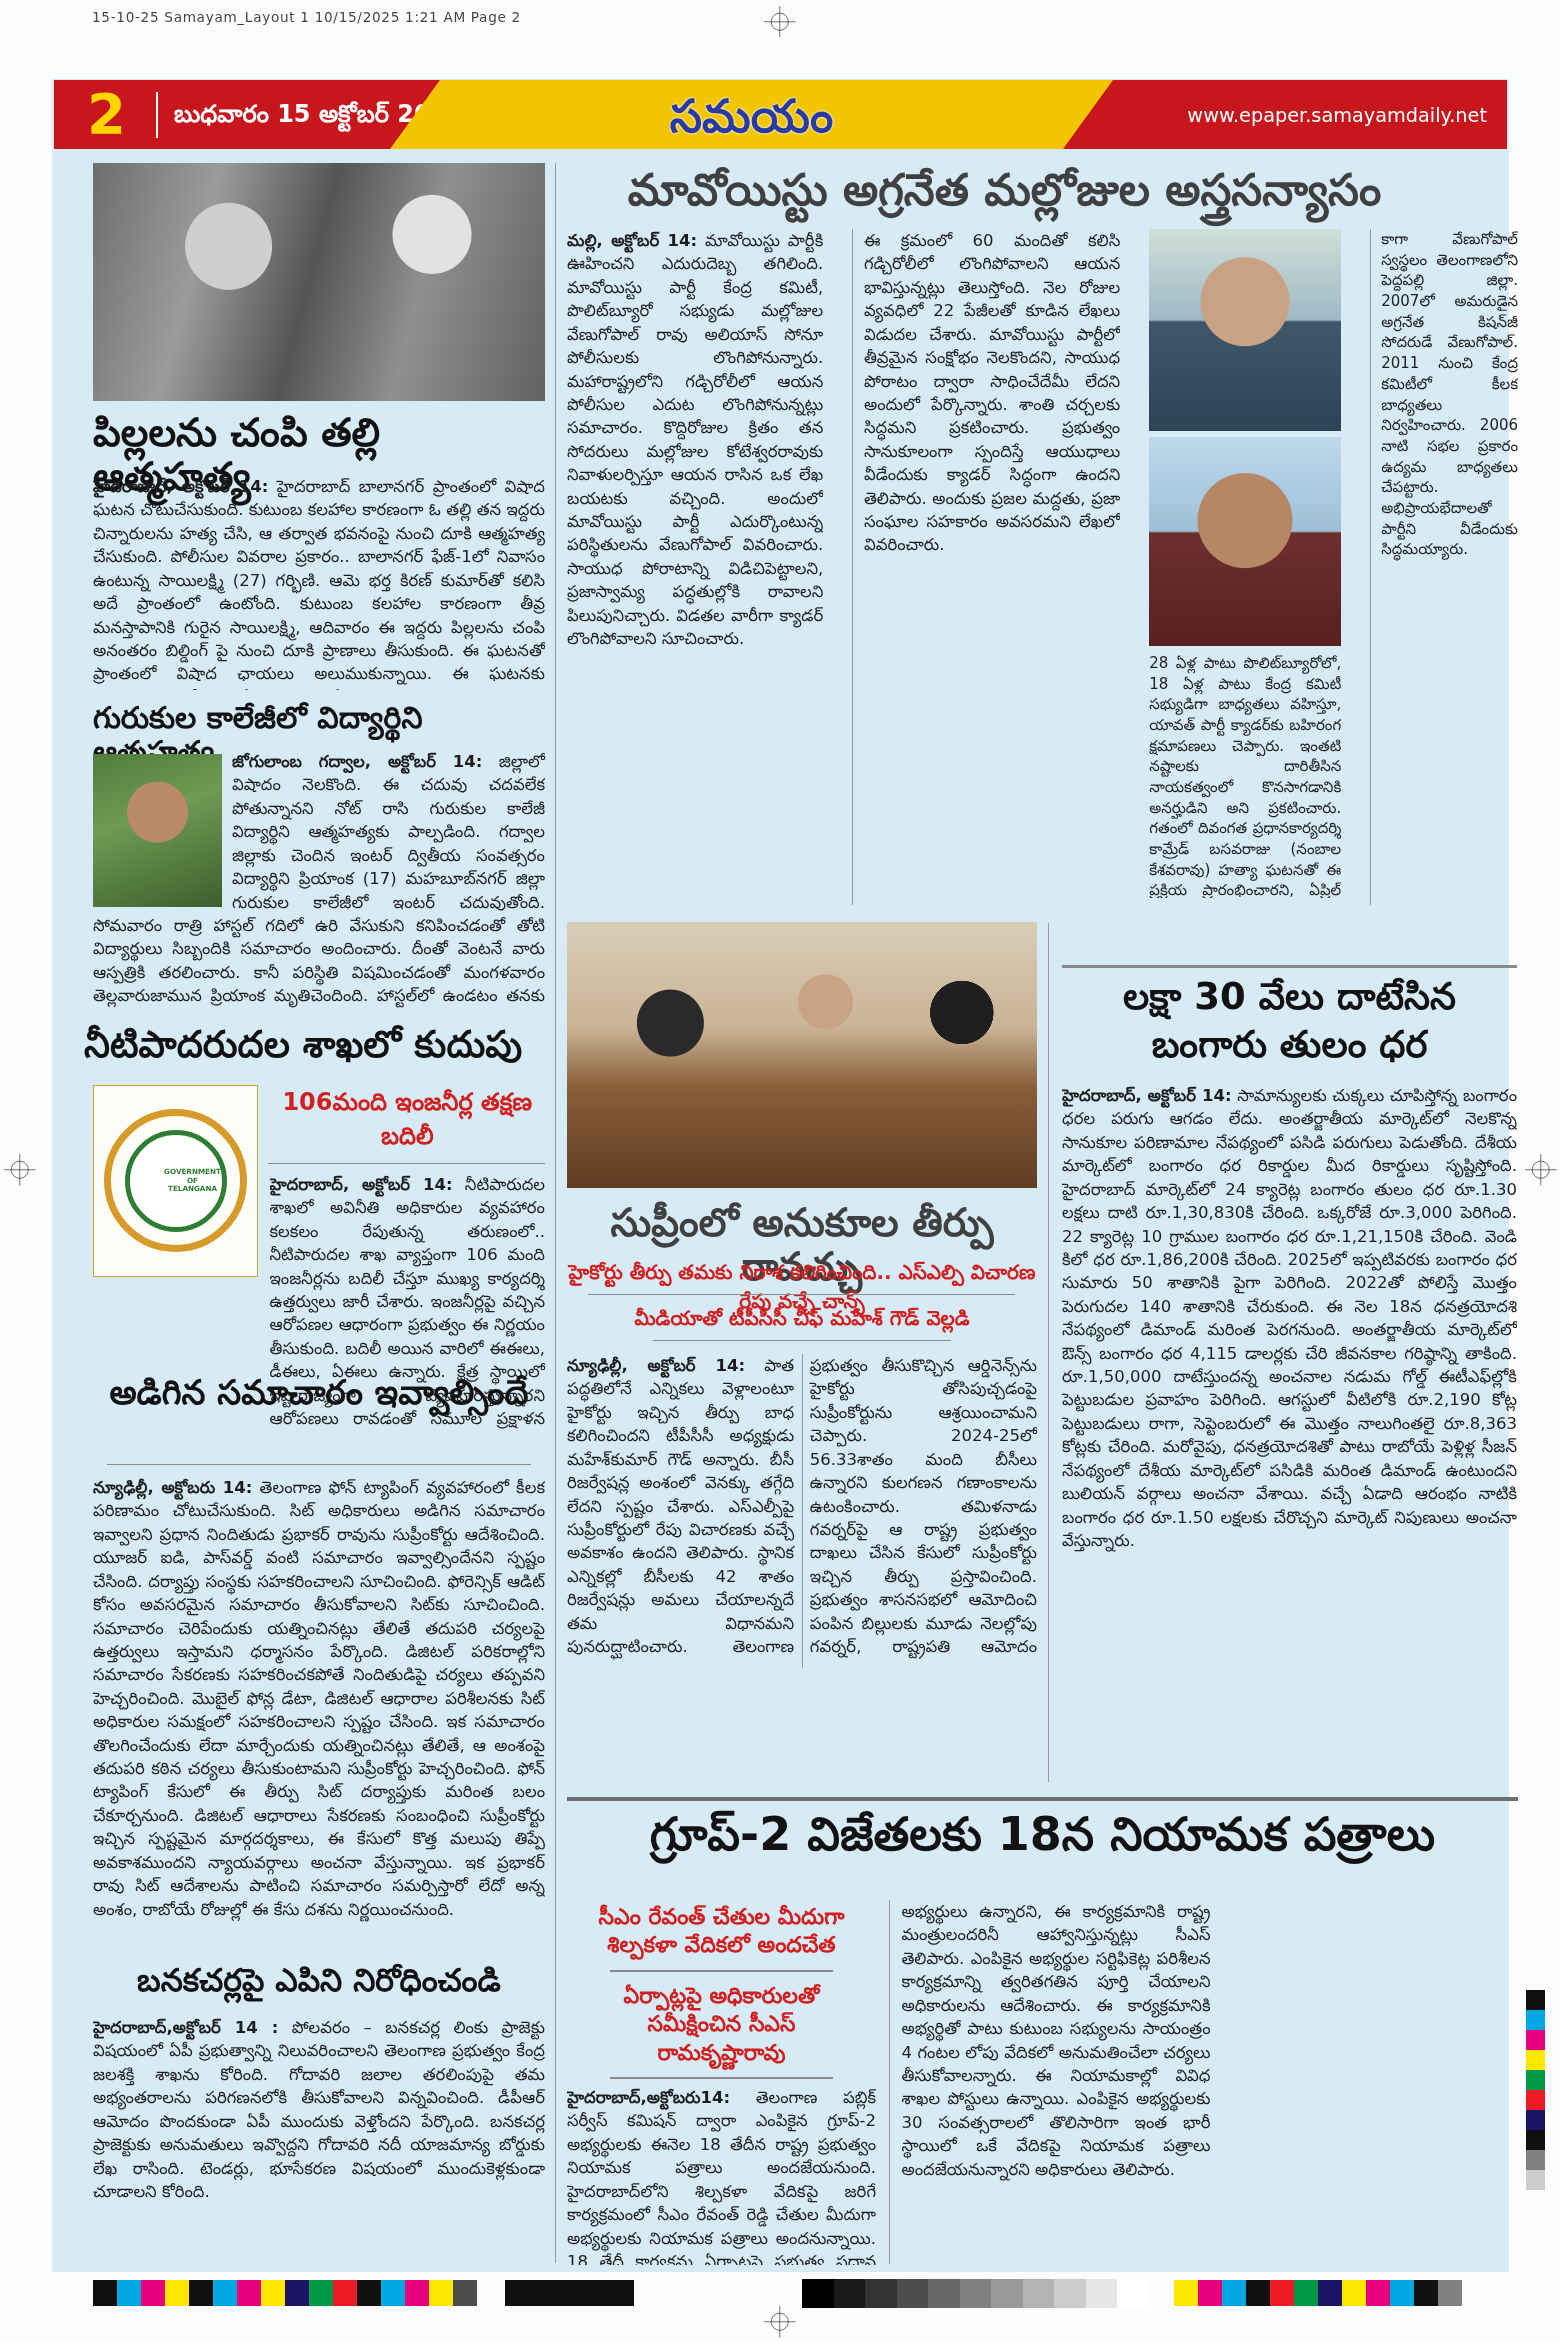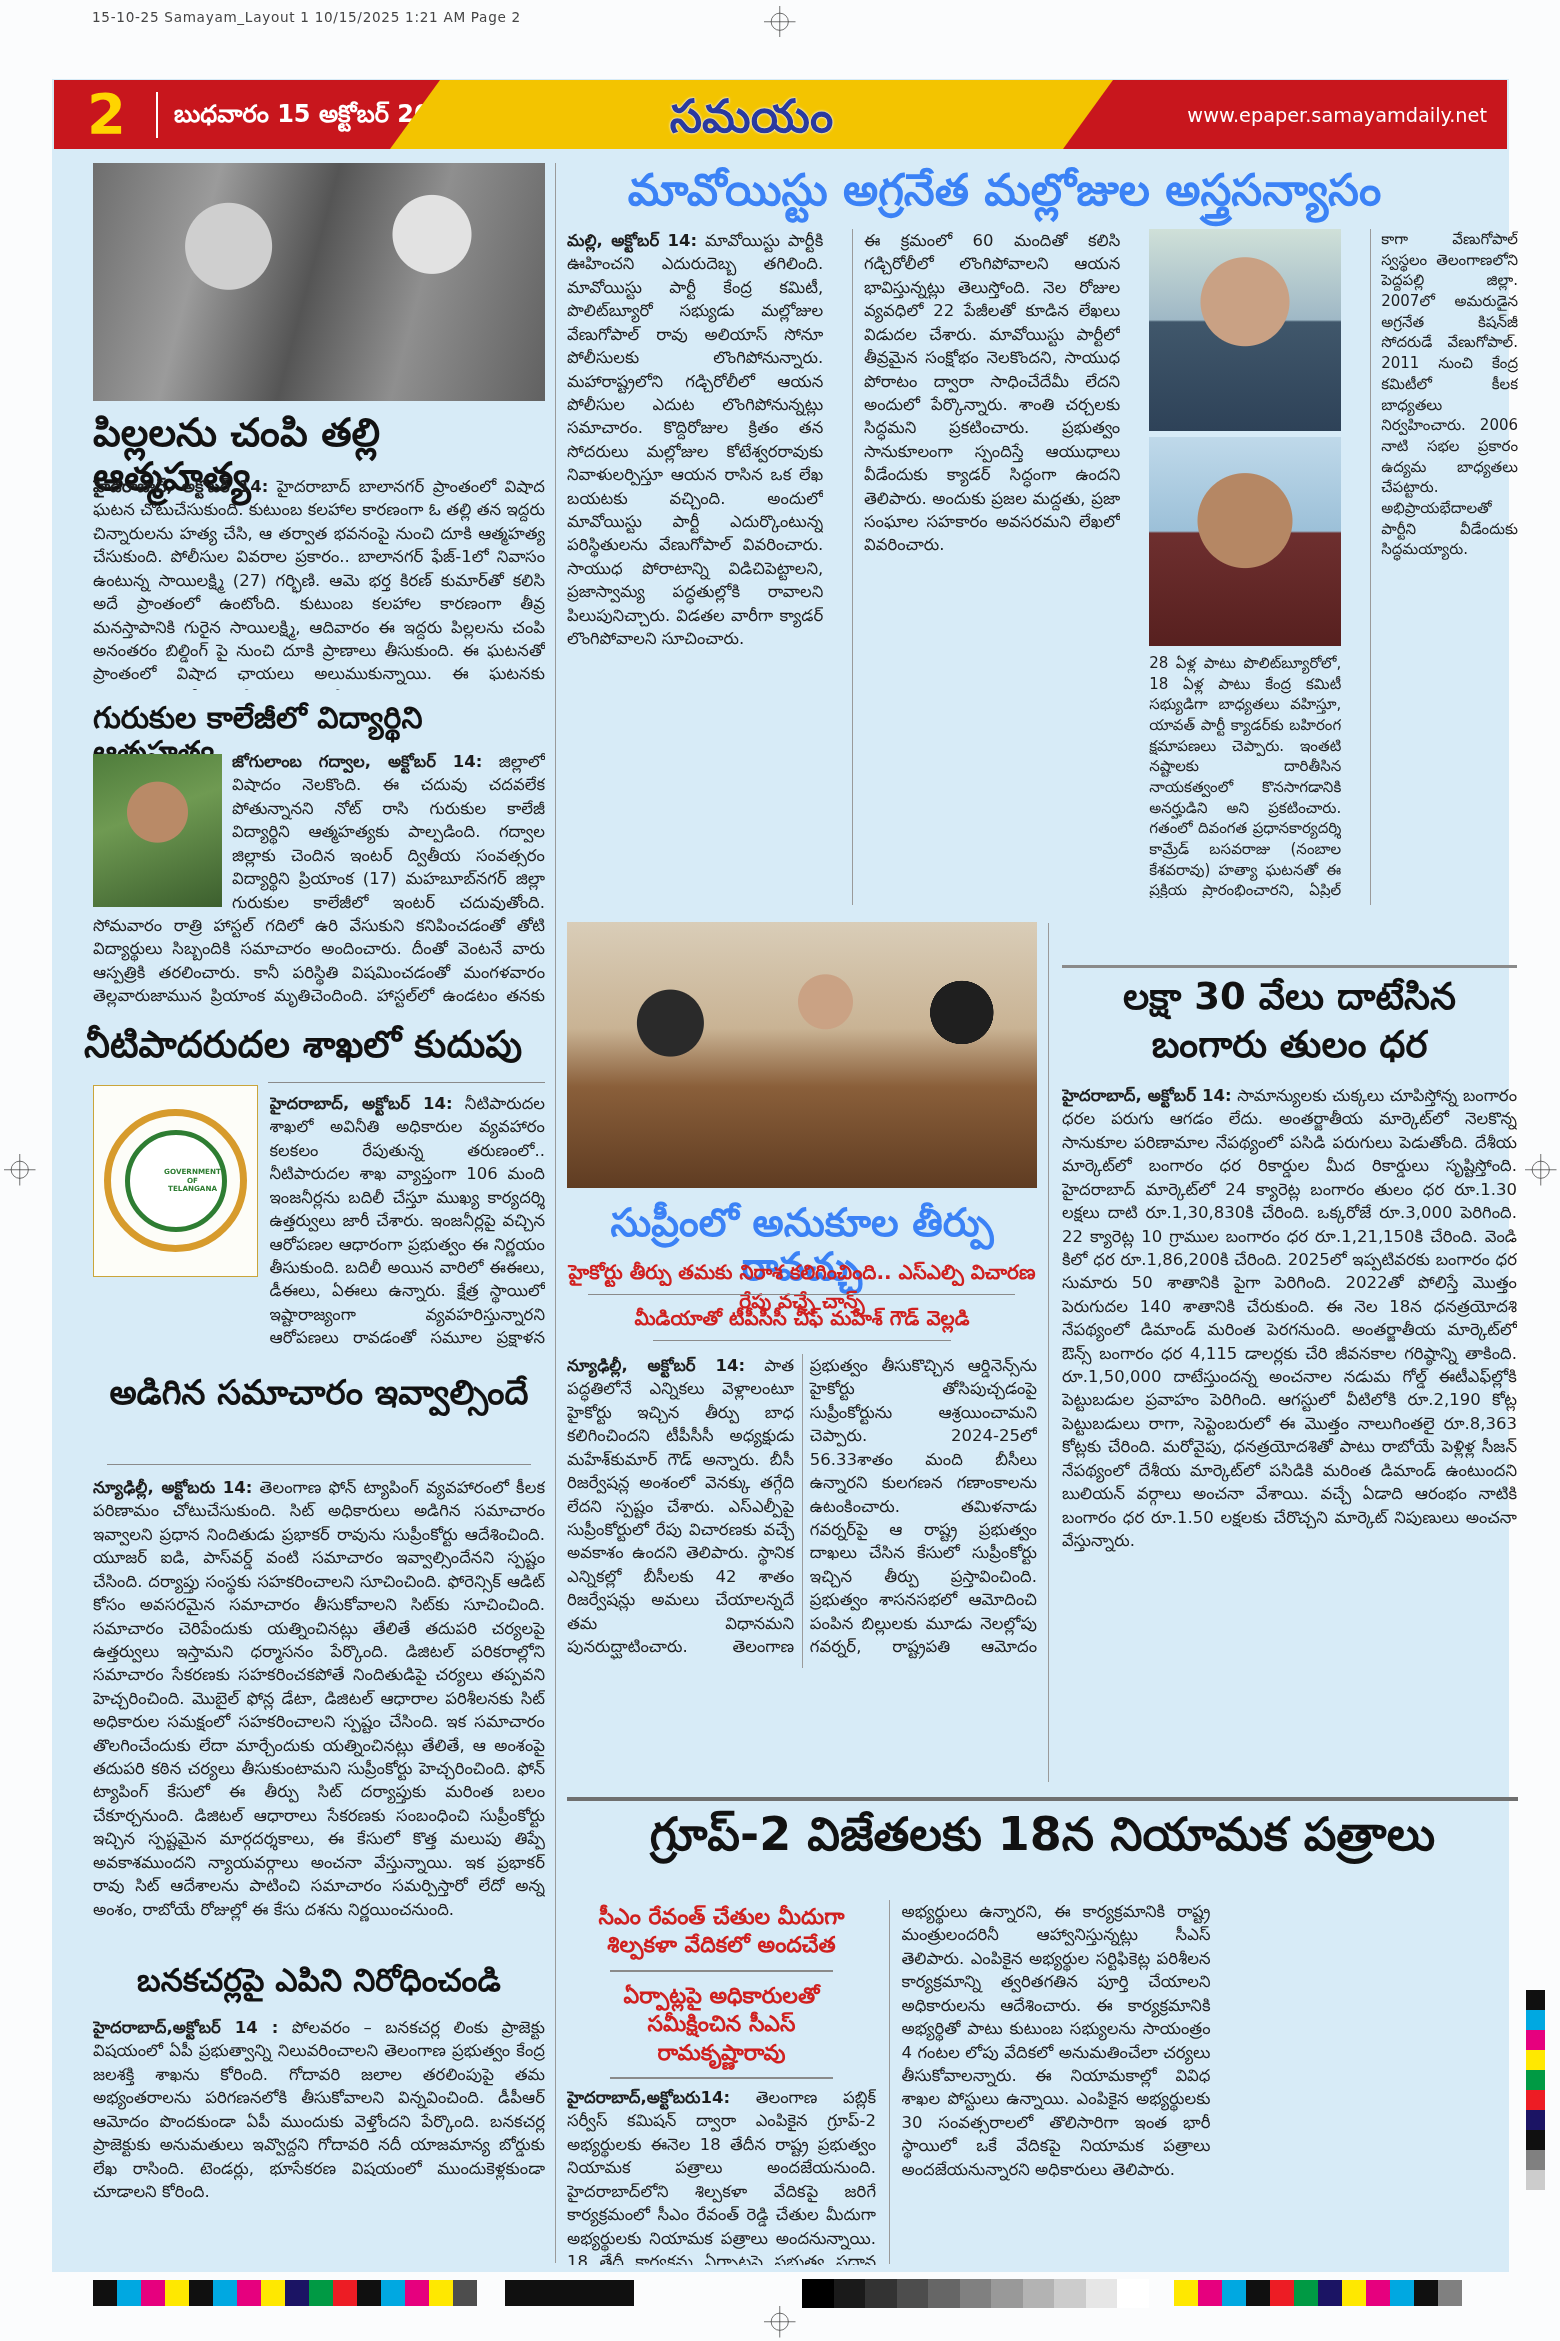--- a/index.html
+++ b/index.html
@@ -11,21 +11,21 @@
   
   .hdr{background:#c8161d;}
   .hdr-num{color:#ffd400;font-weight:bold;font-size:56px;line-height:1;}
   .hdr-date{color:#fff;font-weight:bold;font-size:24px;}
   .hdr-mid{background:#f3c400;clip-path:polygon(50px 0,100% 0,calc(100% - 50px) 100%,0 100%);}
   .masthead{color:#2b3a9e;font-weight:bold;font-size:46px;text-shadow:0 0 1.4px #fff,0 0 2.9px #fff;}
   .hdr-web{color:#fff;font-size:19.3px;}
   .vline{background:#fff;}
   
   .hl{font-weight:bold;color:#121212;line-height:1.12;}
-  .hl-blue{color:#3b82f6;}
+  .hl-blue{color:#404040;}
   .red{color:#d0201f;font-weight:bold;}
   .body-txt{font-size:16.5px;line-height:1.42;color:#1d1d1d;text-align:justify;overflow:hidden;}
   .body-sm{font-size:15px;line-height:1.38;color:#1d1d1d;text-align:justify;overflow:hidden;}
   .dateline{font-weight:bold;}
   .center{text-align:center;}
   .rule-h{background:#8a8a8a;}
   .rule-v{background:#9a9a9a;}
   
   .photo{overflow:hidden;}
   .ph-bw{background:
@@ -129,20 +129,21 @@
   <div class="abs hl" style="left:84px;top:1024px;width:452px;font-size:37px;">నీటిపాదరుదల శాఖలో కుదుపు</div>
 
   <div class="abs" style="left:93px;top:1082px;width:452px;">
     <div class="emblem photo" style="float:left;width:163px;height:190px;margin:2.9px 11.5px 4.3px 0;">
       <div class="emblem-ring">
         <div class="emblem-core">
           <span>GOVERNMENT OF TELANGANA</span>
         </div>
       </div>
     </div>
+    <div class="red center" style="font-size:24px;padding:5.7px 0 7.2px 0;">106మంది ఇంజనీర్ల తక్షణ బదిలీ</div>
     <div class="rule-h" style="height:1.4px;margin:0 0 8.6px 175px;"></div>
     <div class="body-txt" style="height:258px;">
       <span class="dateline">హైదరాబాద్, అక్టోబర్ 14:</span>
       <span>నీటిపారుదల శాఖలో అవినీతి అధికారుల వ్యవహారం కలకలం రేపుతున్న తరుణంలో.. నీటిపారుదల శాఖ వ్యాప్తంగా 106 మంది ఇంజనీర్లను బదిలీ చేస్తూ ముఖ్య కార్యదర్శి ఉత్తర్వులు జారీ చేశారు. ఇంజనీర్లపై వచ్చిన ఆరోపణల ఆధారంగా ప్రభుత్వం ఈ నిర్ణయం తీసుకుంది. బదిలీ అయిన వారిలో ఈఈలు, డీఈలు, ఏఈలు ఉన్నారు. క్షేత్ర స్థాయిలో ఇష్టారాజ్యంగా వ్యవహరిస్తున్నారని ఆరోపణలు రావడంతో సమూల ప్రక్షాళన చేసేందుకు ప్రభుత్వం క్షేత్రస్థాయి ఇంజినీర్లను బదిలీ చేసింది. హైదరాబాద్ సర్కిల్ పరిధిలోనే 60 మందికిపైగా ఇంజినీర్లపై బదిలీ వేటు వేయడం గమనార్హం. వీరంతా ఒకేచోట తిష్టవేసి అక్రమాలకు పాల్పడుతున్నారని ప్రభుత్వానికి నివేదికలు అందాయి. దీంతో వీరిని బదిలీలతో సమస్యకు చెక్ పెట్టాలని చూస్తోంది.</span>
     </div>
   </div>
 
   <div class="abs hl center" style="left:93px;top:1373px;width:452px;font-size:34px;">అడిగిన సమాచారం ఇవ్వాల్సిందే</div>
   <div class="abs rule-h" style="left:107px;top:1464px;width:424px;height:1.4px;"></div>
 

